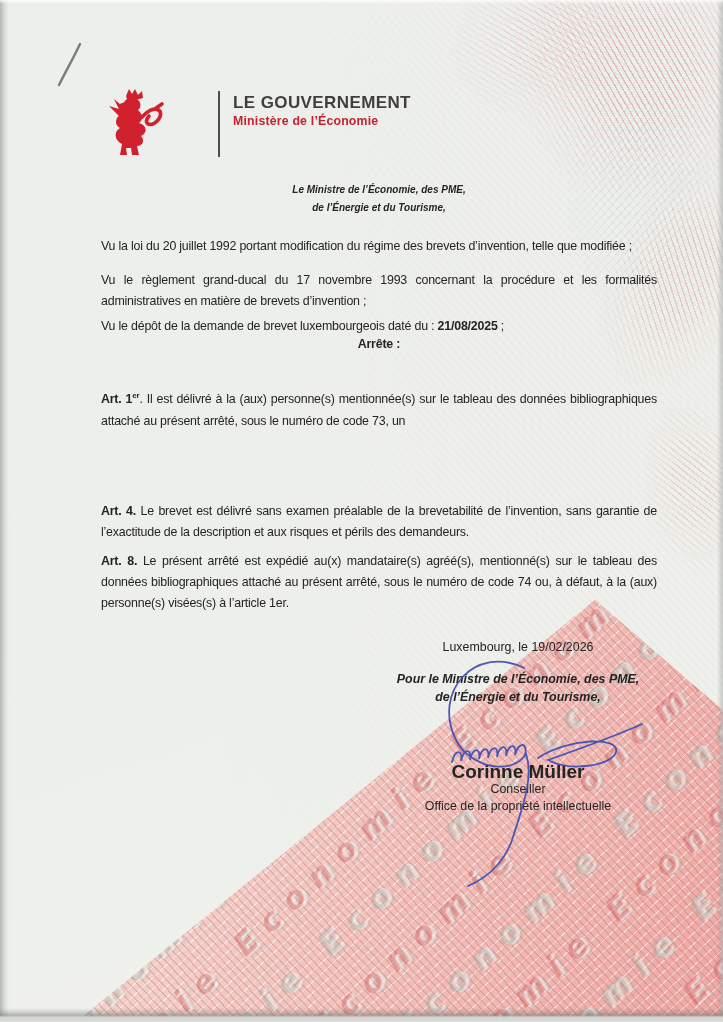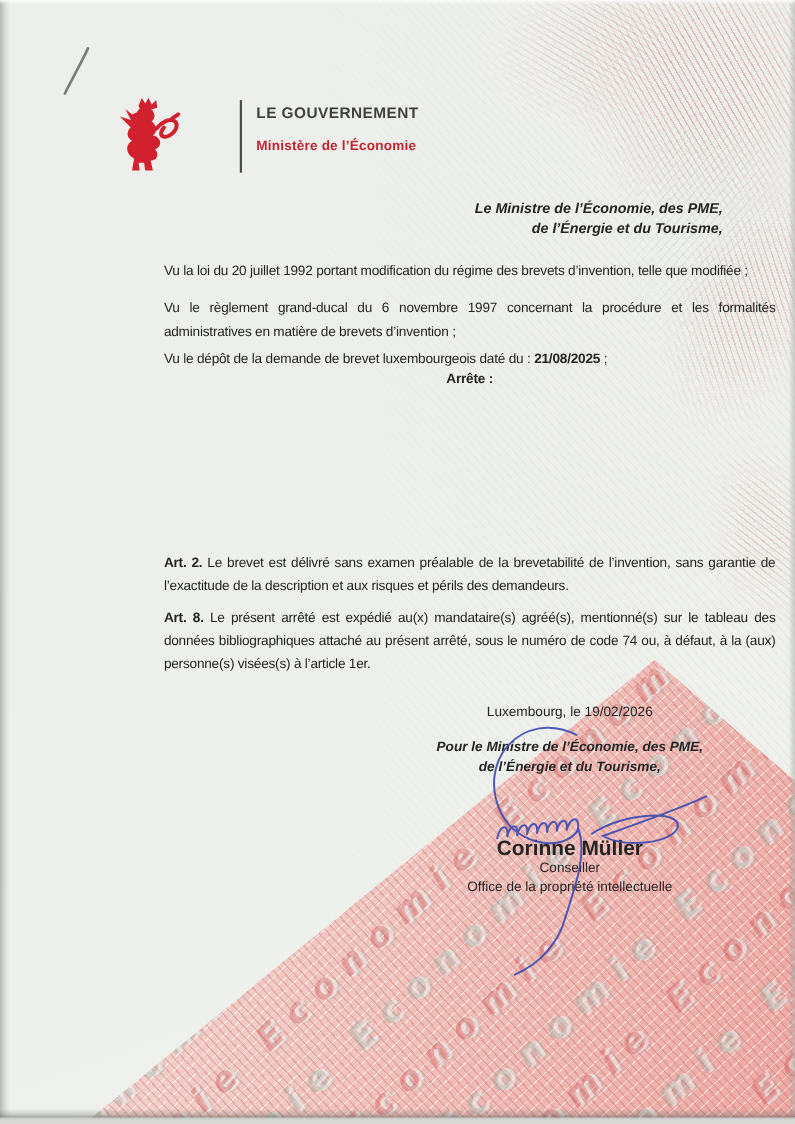--- a/index.html
+++ b/index.html
@@ -46,28 +46,28 @@
     transform:rotate(-43deg);transform-origin:55% 45%;}
   .wm-row{font-family:"DejaVu Sans",sans-serif;font-weight:bold;font-style:italic;
     font-size:31px;letter-spacing:13px;line-height:57px;white-space:nowrap;
     color:rgba(198,76,76,.36);
     text-shadow:3px 2px 0 rgba(255,255,255,.45), 5px 4px 0 rgba(152,172,162,.22);}
   .wm-row:nth-child(even){color:rgba(143,163,153,.33);padding-left:62px;}
   
   .lion{position:absolute;left:98px;top:86px;width:72px;height:74px;}
   .lh-divider{position:absolute;left:218px;top:91px;width:2px;height:66px;background:#4c4c4c;}
   .lh-text{position:absolute;left:233px;top:94px;line-height:17.5px;}
-  .gov{font-size:14px;font-weight:bold;color:#3f3f3f;letter-spacing:.4px;}
-  .ministry{font-size:12.3px;font-weight:bold;color:#c32330;margin-top:12px;letter-spacing:.2px;}
+  .gov{font-size:17px;font-weight:bold;color:#3f3f3f;letter-spacing:.4px;}
+  .ministry{font-size:12.3px;font-weight:bold;color:#c32330;margin-top:1px;letter-spacing:.2px;}
   
-  .doc{position:absolute;left:101px;width:556px;font-size:12.4px;line-height:21px;letter-spacing:-.2px;z-index:3;margin-left:48px;}
+  .doc{position:absolute;left:101px;width:556px;font-size:12.4px;line-height:21px;letter-spacing:-.2px;z-index:3;}
   .just{text-align:justify;}
   .ctr{text-align:center;}
-  .heading{position:absolute;left:101px;width:556px;top:181px;text-align:right;
-    font-weight:bold;font-style:italic;font-size:13px;line-height:18px;z-index:3;}
+  .heading{position:absolute;left:101px;width:556px;top:181px;text-align:center;
+    font-weight:bold;font-style:italic;font-size:10px;line-height:18px;z-index:3;}
   .patent-title{position:absolute;left:101px;width:556px;top:431px;text-align:center;
     font-weight:bold;font-size:15.8px;letter-spacing:.2px;z-index:3;}
   sup{font-size:8px;font-weight:bold;}
   b{letter-spacing:-.2px;}
   
   .sign-center{position:absolute;left:357px;width:322px;text-align:center;z-index:4;font-size:12.4px;}
   .sc-date{top:640px;}
   .sc-pour{top:671px;font-weight:bold;font-style:italic;line-height:17.5px;}
   .sc-name{top:764px;line-height:16.8px;}
   .sc-name .nm{font-weight:bold;font-size:19px;}
@@ -122,30 +122,31 @@
     <div class="ministry">Ministère de l’Économie</div>
   </div>
 
   <div class="heading">
     <div>Le Ministre de l’Économie, des PME,</div>
     <div>de l’Énergie et du Tourisme,</div>
   </div>
 
   <p class="doc" style="top:224px">Vu la loi du 20 juillet 1992 portant modification du régime des brevets d’invention, telle que modifiée ;</p>
 
-  <p class="doc just" style="top:258px">Vu le règlement grand-ducal du 6 novembre 1997 concernant la procédure et les formalités administratives en matière de brevets d’invention ;</p>
+  <p class="doc just" style="top:258px">Vu le règlement grand-ducal du 17 novembre 1993 concernant la procédure et les formalités administratives en matière de brevets d’invention ;</p>
 
   <p class="doc" style="top:304px"><span>Vu le dépôt de la demande de brevet luxembourgeois daté du : </span><b>21/08/2025</b><span> ;</span></p>
 
   <p class="doc ctr" style="top:322px;font-weight:bold">Arrête :</p>
 
+  <p class="doc just" style="top:373px"><b>Art. 1</b><sup>er</sup><span>. Il est délivré à la (aux) personne(s) mentionnée(s) sur le tableau des données bibliographiques attaché au présent arrêté, sous le numéro de code 73, un</span></p>
 
 
 
-  <p class="doc just" style="top:489px"><b>Art. 2.</b><span> Le brevet est délivré sans examen préalable de la brevetabilité de l’invention, sans garantie de l’exactitude de la description et aux risques et périls des demandeurs.</span></p>
+  <p class="doc just" style="top:489px"><b>Art. 4.</b><span> Le brevet est délivré sans examen préalable de la brevetabilité de l’invention, sans garantie de l’exactitude de la description et aux risques et périls des demandeurs.</span></p>
 
   <p class="doc just" style="top:539px"><b>Art. 8.</b><span> Le présent arrêté est expédié au(x) mandataire(s) agréé(s), mentionné(s) sur le tableau des données bibliographiques attaché au présent arrêté, sous le numéro de code 74 ou, à défaut, à la (aux) personne(s) visées(s) à l’article 1er.</span></p>
 
   <div class="sign-center sc-date">Luxembourg, le 19/02/2026</div>
   <div class="sign-center sc-pour">
     <div>Pour le Ministre de l’Économie, des PME,</div>
     <div>de l’Énergie et du Tourisme,</div>
   </div>
 
   <svg class="signature-svg" viewBox="0 0 240 250">

